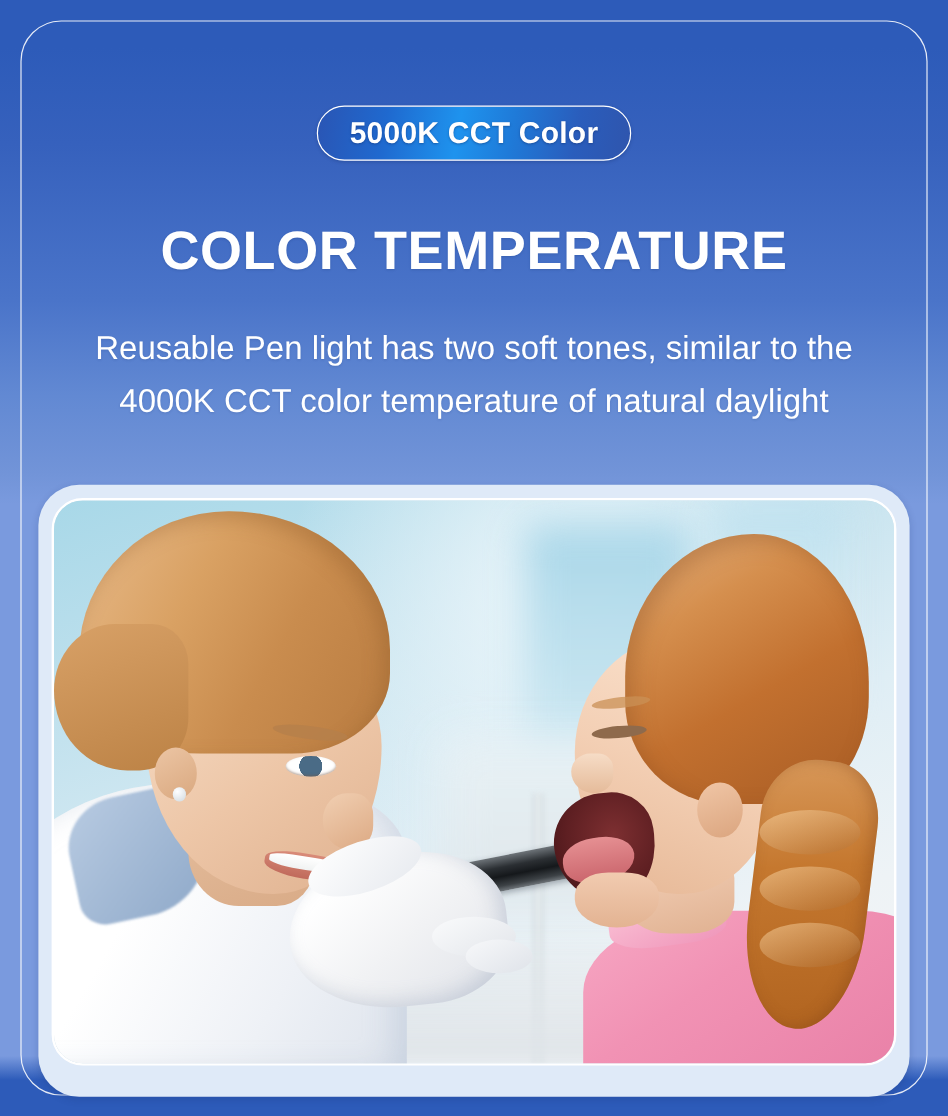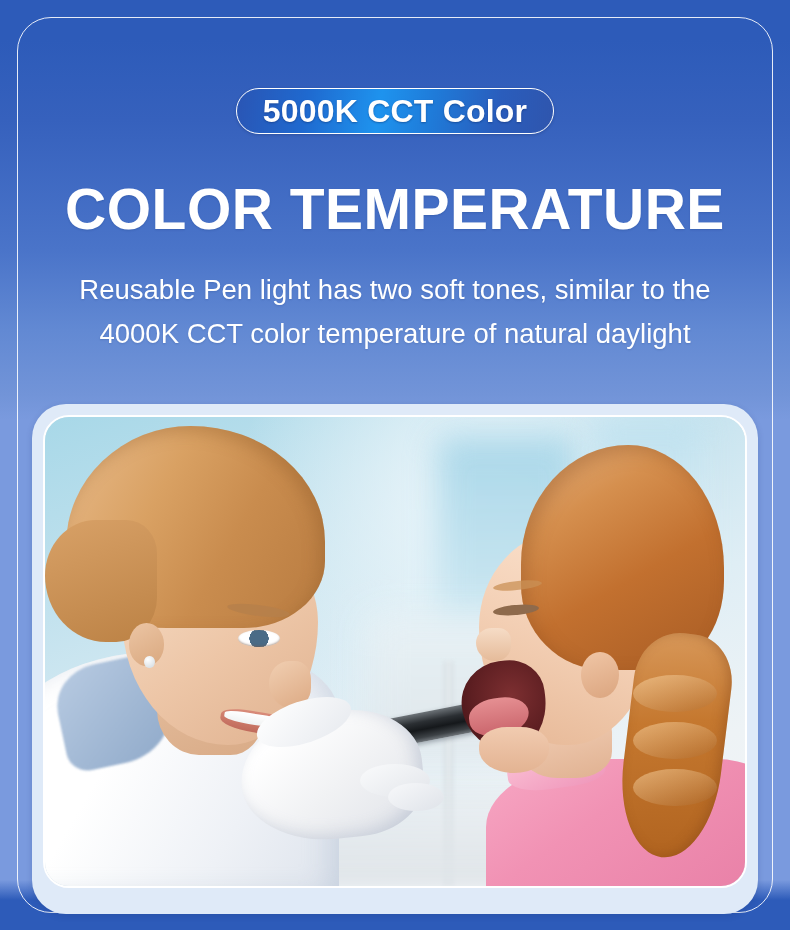--- a/index.html
+++ b/index.html
@@ -65,36 +65,36 @@
         #2a55b4 0%,
         #1f69cf 22%,
         #1e93ee 45%,
         #1f7ad8 62%,
         #2a5dbc 82%,
         #2f55ad 100%);
     box-shadow: 0 1px 3px rgba(10,30,80,0.25);
   }
   #badge-label {
     color: #ffffff;
-    font-size: 32px;
+    font-size: 25px;
     font-weight: bold;
     letter-spacing: 0.2px;
     white-space: nowrap;
     text-shadow: 0 1px 2px rgba(10,40,100,0.45);
   }
 
   
   #headline {
     position: absolute;
     top: 182px;
     left: 0;
     width: 790px;
     text-align: center;
     color: #ffffff;
-    font-size: 57px;
+    font-size: 45px;
     font-weight: bold;
     letter-spacing: 0.5px;
     line-height: 54px;
     text-shadow: 0 1px 2px rgba(20,50,110,0.22);
   }
 
   
   #subcopy {
     position: absolute;
     top: 268px;

